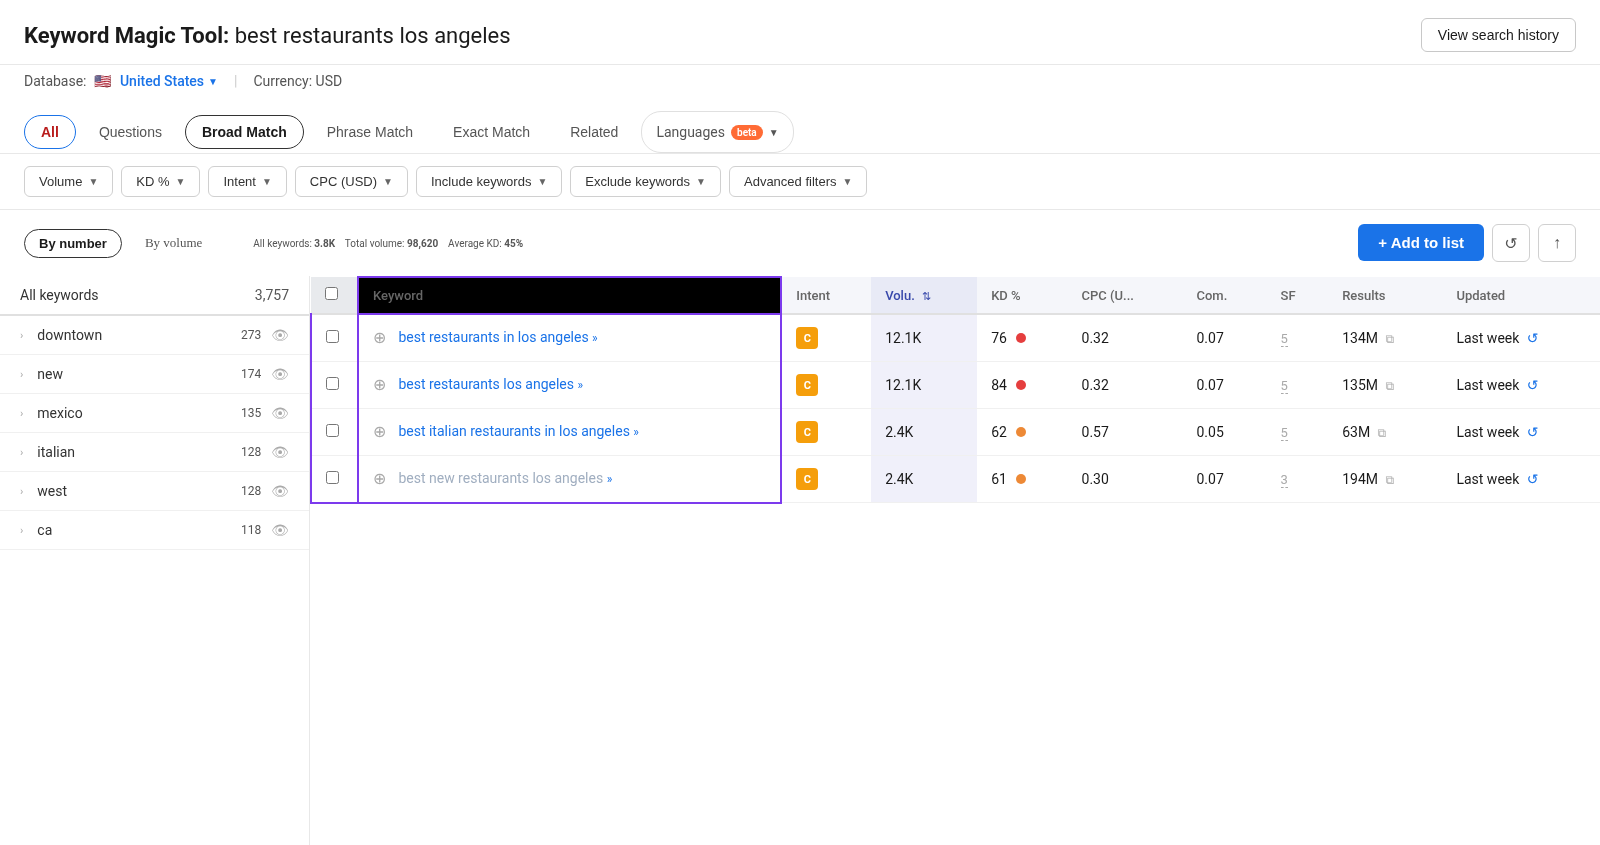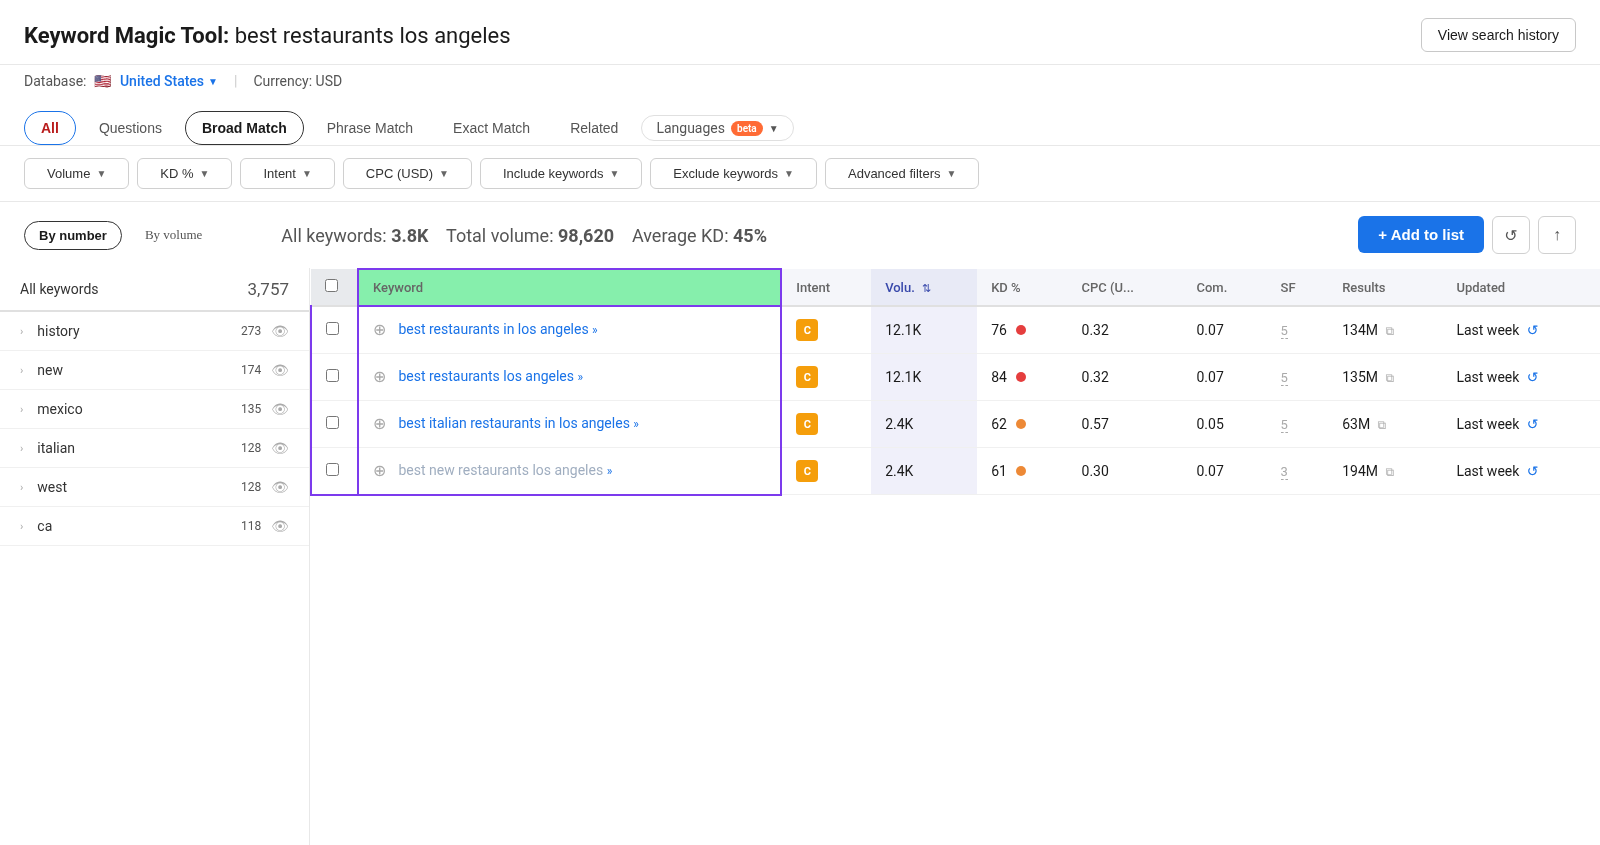--- a/index.html
+++ b/index.html
@@ -10,26 +10,26 @@
 
     .subheader { padding: 8px 24px; display: flex; align-items: center; gap: 8px; font-size: 14px; color: #555; }
     .db-link { color: #1a73e8; font-weight: 500; cursor: pointer; display: flex; align-items: center; gap: 4px; }
     .db-link .arrow { font-size: 10px; }
     .separator { color: #ccc; margin: 0 8px; }
 
     .tabs-bar { padding: 14px 24px 0; border-bottom: 1px solid #e8e8e8; display: flex; align-items: center; gap: 6px; }
     .tab { padding: 8px 16px; border-radius: 20px; border: 1px solid transparent; cursor: pointer; font-size: 14px; color: #555; background: transparent; }
     .tab.active { border-color: #1a73e8; color: #b91c1c; font-weight: 600; background: #fff; }
     .tab.selected { border-color: #333; color: #1a1a1a; font-weight: 600; background: #fff; }
-    .languages-tab { display: flex; align-items: center; gap: 6px; padding: 4px 14px; border-radius: 20px; border: 1px solid #e0e0e0; cursor: pointer; color: #555; }
+    .languages-tab { display: flex; align-items: center; gap: 6px; padding: 12px 14px; border-radius: 20px; border: 1px solid #e0e0e0; cursor: pointer; color: #555; }
     .beta-badge { background: #ff6b35; color: #fff; font-size: 10px; padding: 2px 6px; border-radius: 10px; font-weight: 600; }
     .lang-arrow { font-size: 10px; }
 
     .filters-bar { padding: 12px 24px; display: flex; align-items: center; gap: 8px; border-bottom: 1px solid #e8e8e8; }
-    .filter-btn { display: flex; align-items: center; gap: 6px; padding: 7px 22px; border: 1px solid #d0d0d0; border-radius: 6px; background: #fff; cursor: pointer; font-size: 13px; color: #333; }
+    .filter-btn { display: flex; align-items: center; gap: 6px; padding: 7px 14px; border: 1px solid #d0d0d0; border-radius: 6px; background: #fff; cursor: pointer; font-size: 13px; color: #333; }
     .filter-arrow { font-size: 10px; color: #666; }
 
     .results-bar { padding: 14px 24px; display: flex; align-items: center; justify-content: space-between; background: #fff; }
     .results-actions { display: flex; align-items: flex-start; gap: 8px; }
     .add-list-btn { background: #1a73e8; color: #fff; border: none; padding: 10px 20px; border-radius: 6px; cursor: pointer; font-size: 15px; font-weight: 600; display: flex; align-items: center; gap: 6px; }
     .icon-btn { width: 38px; height: 38px; border: 1px solid #d0d0d0; border-radius: 6px; background: #fff; cursor: pointer; display: flex; align-items: center; justify-content: center; font-size: 16px; color: #555; }
 
     .main-content { display: flex; height: calc(845px - 260px); }
 
     .sidebar { width: 310px; border-right: 1px solid #e8e8e8; overflow-y: auto; flex-shrink: 0; }
@@ -55,21 +55,21 @@
     .intent-badge { display: inline-flex; align-items: center; justify-content: center; width: 22px; height: 22px; border-radius: 4px; font-size: 11px; font-weight: 700; color: #fff; background: #f59e0b; }
 
     .kd-dot { display: inline-block; width: 10px; height: 10px; border-radius: 50%; margin-left: 6px; }
     .dot-red { background: #e53e3e; }
     .dot-orange { background: #ed8936; }
 
     .sf-val { color: #aaa; font-size: 13px; border-bottom: 1px dashed #aaa; cursor: pointer; }
     .results-icon { font-size: 12px; color: #aaa; margin-left: 4px; }
     .updated-refresh { color: #1a73e8; cursor: pointer; margin-left: 4px; }
 
-    .keyword-col-header { border: 2px solid #7c3aed; background: #86efac; }
+    .keyword-col-header { border: 2px solid #7c3aed; background: #000000; }
     .table-keyword-col { border-left: 2px solid #7c3aed; border-right: 2px solid #7c3aed; }
     .keyword-col-last { border-bottom: 2px solid #7c3aed; }
 
     .header-checkbox { cursor: pointer; }
 
     .col-sort-icon { margin-left: 4px; font-size: 11px; }
   </style>
 </head>
 <body>
 
@@ -138,21 +138,21 @@
     <span class="filter-arrow">▼</span>
   </button>
 </div>
 
 <div class="results-bar">
   <div style="display:flex; align-items:center; gap:16px;">
     <div style="display:flex; align-items:center; gap: 8px;">
       <button class="tab selected" style="padding:6px 14px; font-size:13px;">By number</button>
       <button class="tab" style="padding:6px 14px; font-size:13px;font-family:Liberation Serif, serif;">By volume</button>
     </div>
-    <span style="font-size:18px; color:#555; margin-left:48px;">
+    <span style="font-size:10px; color:#555; margin-left:20px;">
       All keywords: <strong>3.8K</strong>
       &nbsp;&nbsp; Total volume: <strong>98,620</strong>
       &nbsp;&nbsp; Average KD: <strong>45%</strong>
     </span>
   </div>
   <div class="results-actions">
     <button class="add-list-btn">
       <span>+ Add to list</span>
     </button>
     <button class="icon-btn">
@@ -162,26 +162,26 @@
       <span>↑</span>
     </button>
   </div>
 </div>
 
 <div class="main-content">
 
   <div class="sidebar">
     <div class="sidebar-item" style="border-bottom:2px solid #e0e0e0;">
       <span style="font-size:14px; color:#333;">All keywords</span>
-      <span style="font-size:17px; color:#555;">3,757</span>
-    </div>
-    <div class="sidebar-item">
-      <div class="sidebar-row-content">
-        <span class="sidebar-chevron">›</span>
-        <span class="sidebar-keyword">history</span>
+      <span style="font-size:14px; color:#555;">3,757</span>
+    </div>
+    <div class="sidebar-item">
+      <div class="sidebar-row-content">
+        <span class="sidebar-chevron">›</span>
+        <span class="sidebar-keyword">downtown</span>
       </div>
       <span class="sidebar-count">273</span>
       <span class="sidebar-eye" style="margin-left:10px;">👁</span>
     </div>
     <div class="sidebar-item">
       <div class="sidebar-row-content">
         <span class="sidebar-chevron">›</span>
         <span class="sidebar-keyword">new</span>
       </div>
       <span class="sidebar-count">174</span>

